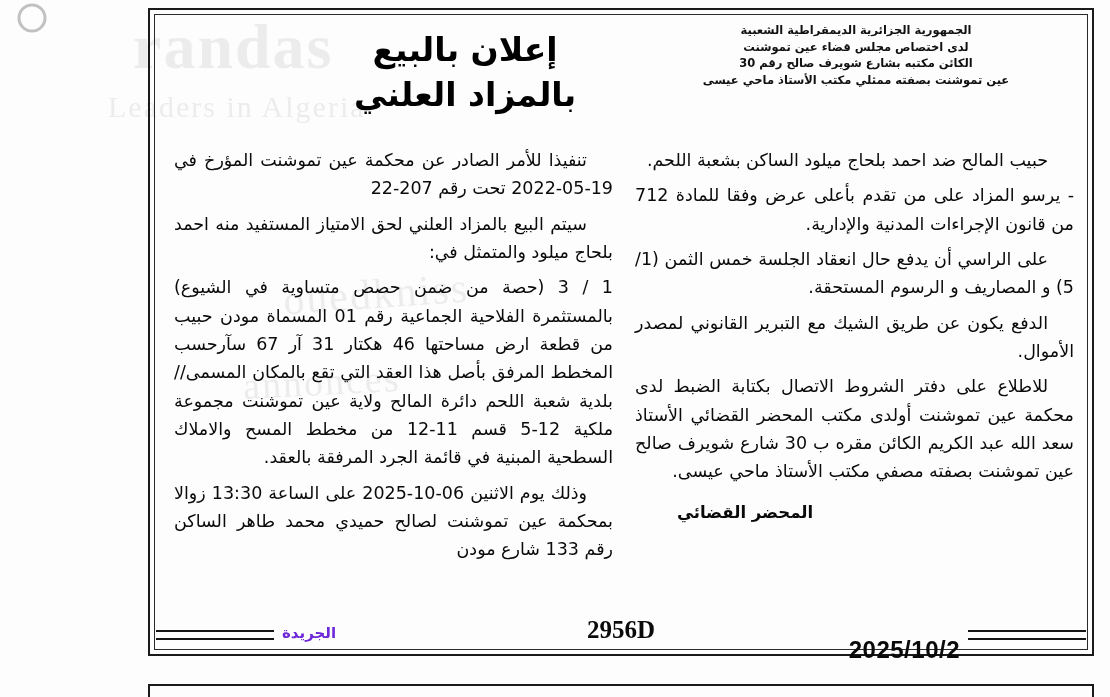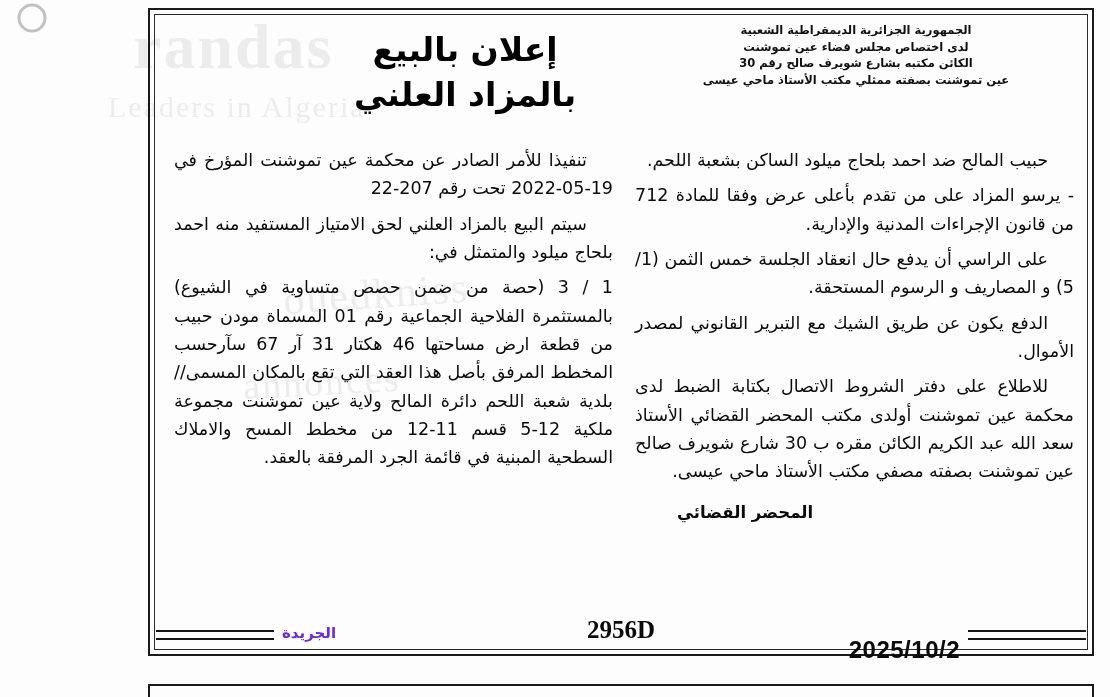--- a/index.html
+++ b/index.html
@@ -228,20 +228,21 @@
         <p class="indent">على الراسي أن يدفع حال انعقاد الجلسة خمس الثمن (1/ 5) و المصاريف و الرسوم المستحقة.</p>
         <p class="indent">الدفع يكون عن طريق الشيك مع التبرير القانوني لمصدر الأموال.</p>
         <p class="indent">للاطلاع على دفتر الشروط الاتصال بكتابة الضبط لدى محكمة عين تموشنت أولدى مكتب المحضر القضائي الأستاذ سعد الله عبد الكريم الكائن مقره ب 30 شارع شويرف صالح عين تموشنت بصفته مصفي مكتب الأستاذ ماحي عيسى.</p>
         <div class="signature">المحضر القضائي</div>
       </div>
 
       <div class="col right">
         <p class="indent">تنفيذا للأمر الصادر عن محكمة عين تموشنت المؤرخ في 19-05-2022 تحت رقم 207-22</p>
         <p class="indent">سيتم البيع بالمزاد العلني لحق الامتياز المستفيد منه احمد بلحاج ميلود والمتمثل في:</p>
         <p>1 / 3 (حصة من ضمن حصص متساوية في الشيوع) بالمستثمرة الفلاحية الجماعية رقم 01 المسماة مودن حبيب من قطعة ارض مساحتها 46 هكتار 31 آر 67 سآرحسب المخطط المرفق بأصل هذا العقد التي تقع بالمكان المسمى// بلدية شعبة اللحم دائرة المالح ولاية عين تموشنت مجموعة ملكية 12-5 قسم 11-12 من مخطط المسح والاملاك السطحية المبنية في قائمة الجرد المرفقة بالعقد.</p>
+        <p class="indent">وذلك يوم الاثنين 06-10-2025 على الساعة 13:30 زوالا بمحكمة عين تموشنت لصالح حميدي محمد طاهر الساكن رقم 133 شارع مودن</p>
       </div>
     </div>
 
     <div class="footer">
       <div class="footer-rule-right"></div>
       <div class="footer-date">2025/10/2</div>
       <div class="footer-code">2956D</div>
       <div class="footer-jarida">الجريدة</div>
       <div class="footer-rule-left"></div>
     </div>

